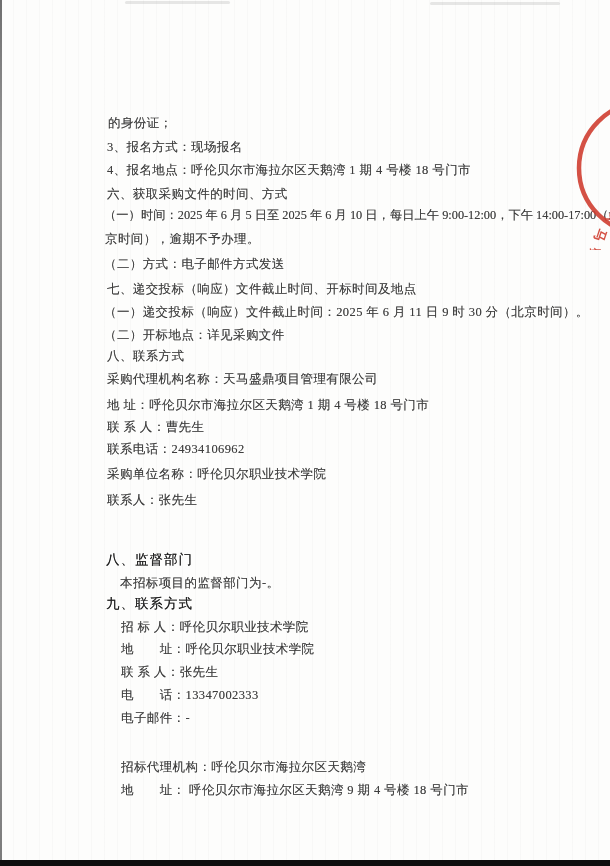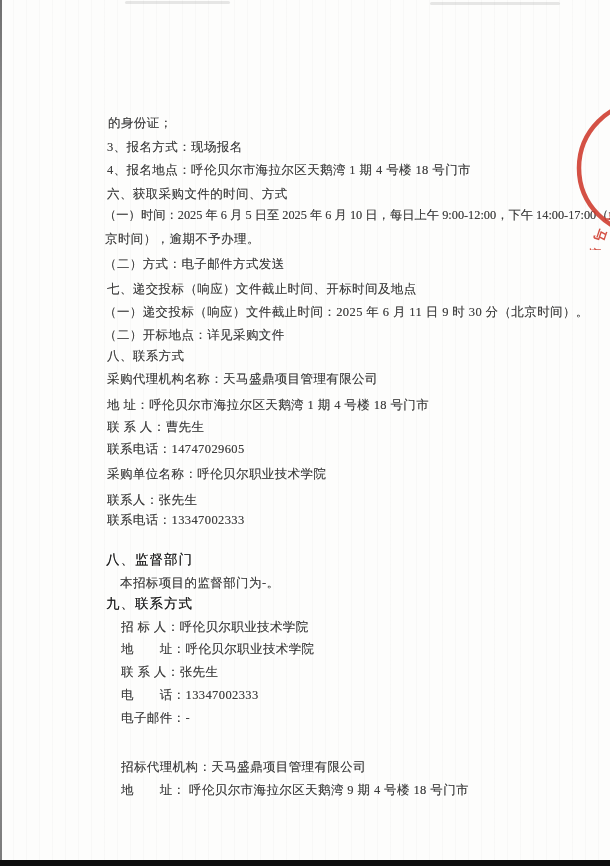--- a/index.html
+++ b/index.html
@@ -82,33 +82,32 @@
   <div class="ln long" style="top:188px;left:104px">（一）时间：2025 年 6 月 5 日至 2025 年 6 月 10 日，每日上午 9:00-12:00，下午 14:00-17:00（北</div>
   <div class="ln" style="top:212px;left:105px">京时间），逾期不予办理。</div>
   <div class="ln" style="top:262px;left:107px">七、递交投标（响应）文件截止时间、开标时间及地点</div>
   <div class="ln" style="top:237px;left:104px">（二）方式：电子邮件方式发送</div>
   <div class="ln" style="top:285px;left:104px">（一）递交投标（响应）文件截止时间：2025 年 6 月 11 日 9 时 30 分（北京时间）。</div>
   <div class="ln" style="top:308px;left:104px">（二）开标地点：详见采购文件</div>
   <div class="ln" style="top:329px;left:107px">八、联系方式</div>
   <div class="ln" style="top:352px;left:107px">采购代理机构名称：天马盛鼎项目管理有限公司</div>
   <div class="ln" style="top:378px;left:107px">地 址：呼伦贝尔市海拉尔区天鹅湾 1 期 4 号楼 18 号门市</div>
   <div class="ln" style="top:400px;left:107px">联 系 人：曹先生</div>
-  <div class="ln" style="top:422px;left:107px">联系电话：14747029605</div>
+  <div class="ln" style="top:422px;left:107px">联系电话：24934106962</div>
   <div class="ln" style="top:447px;left:107px">采购单位名称：呼伦贝尔职业技术学院</div>
   <div class="ln" style="top:473px;left:107px">联系人：张先生</div>
-  <div class="ln" style="top:493px;left:107px">联系电话：13347002333</div>
   <div class="ln hd" style="top:532px;left:106px">八、监督部门</div>
   <div class="ln" style="top:556px;left:120px">本招标项目的监督部门为-。</div>
   <div class="ln hd" style="top:576px;left:106px">九、联系方式</div>
   <div class="ln" style="top:622px;left:121px">地　　址：呼伦贝尔职业技术学院</div>
   <div class="ln" style="top:600px;left:121px">招 标 人：呼伦贝尔职业技术学院</div>
   <div class="ln" style="top:645px;left:121px">联 系 人：张先生</div>
   <div class="ln" style="top:668px;left:121px">电　　话：13347002333</div>
   <div class="ln" style="top:691px;left:121px">电子邮件：-</div>
-  <div class="ln" style="top:740px;left:121px">招标代理机构：天马盛鼎项目管理有限公司</div>
+  <div class="ln" style="top:740px;left:121px">招标代理机构：呼伦贝尔市海拉尔区天鹅湾</div>
   <div class="ln" style="top:763px;left:121px">地　　址： 呼伦贝尔市海拉尔区天鹅湾 9 期 4 号楼 18 号门市</div>
 
   <svg class="seal" width="45" height="155" viewBox="0 0 45 155" aria-hidden="true">
     <defs>
       <path id="sealArc" d="M 49.6 116.4 A 53 53 0 1 0 110.4 116.4" fill="none"></path>
     </defs>
     <circle cx="80" cy="73" r="66" fill="none" stroke-width="4.5" stroke="#cf3a2c"></circle>
     <text font-size="13" letter-spacing="8" fill="#cf3a2c">
       <textPath href="#sealArc" startOffset="2">天马盛鼎项目管理有限公司</textPath>
     </text>

